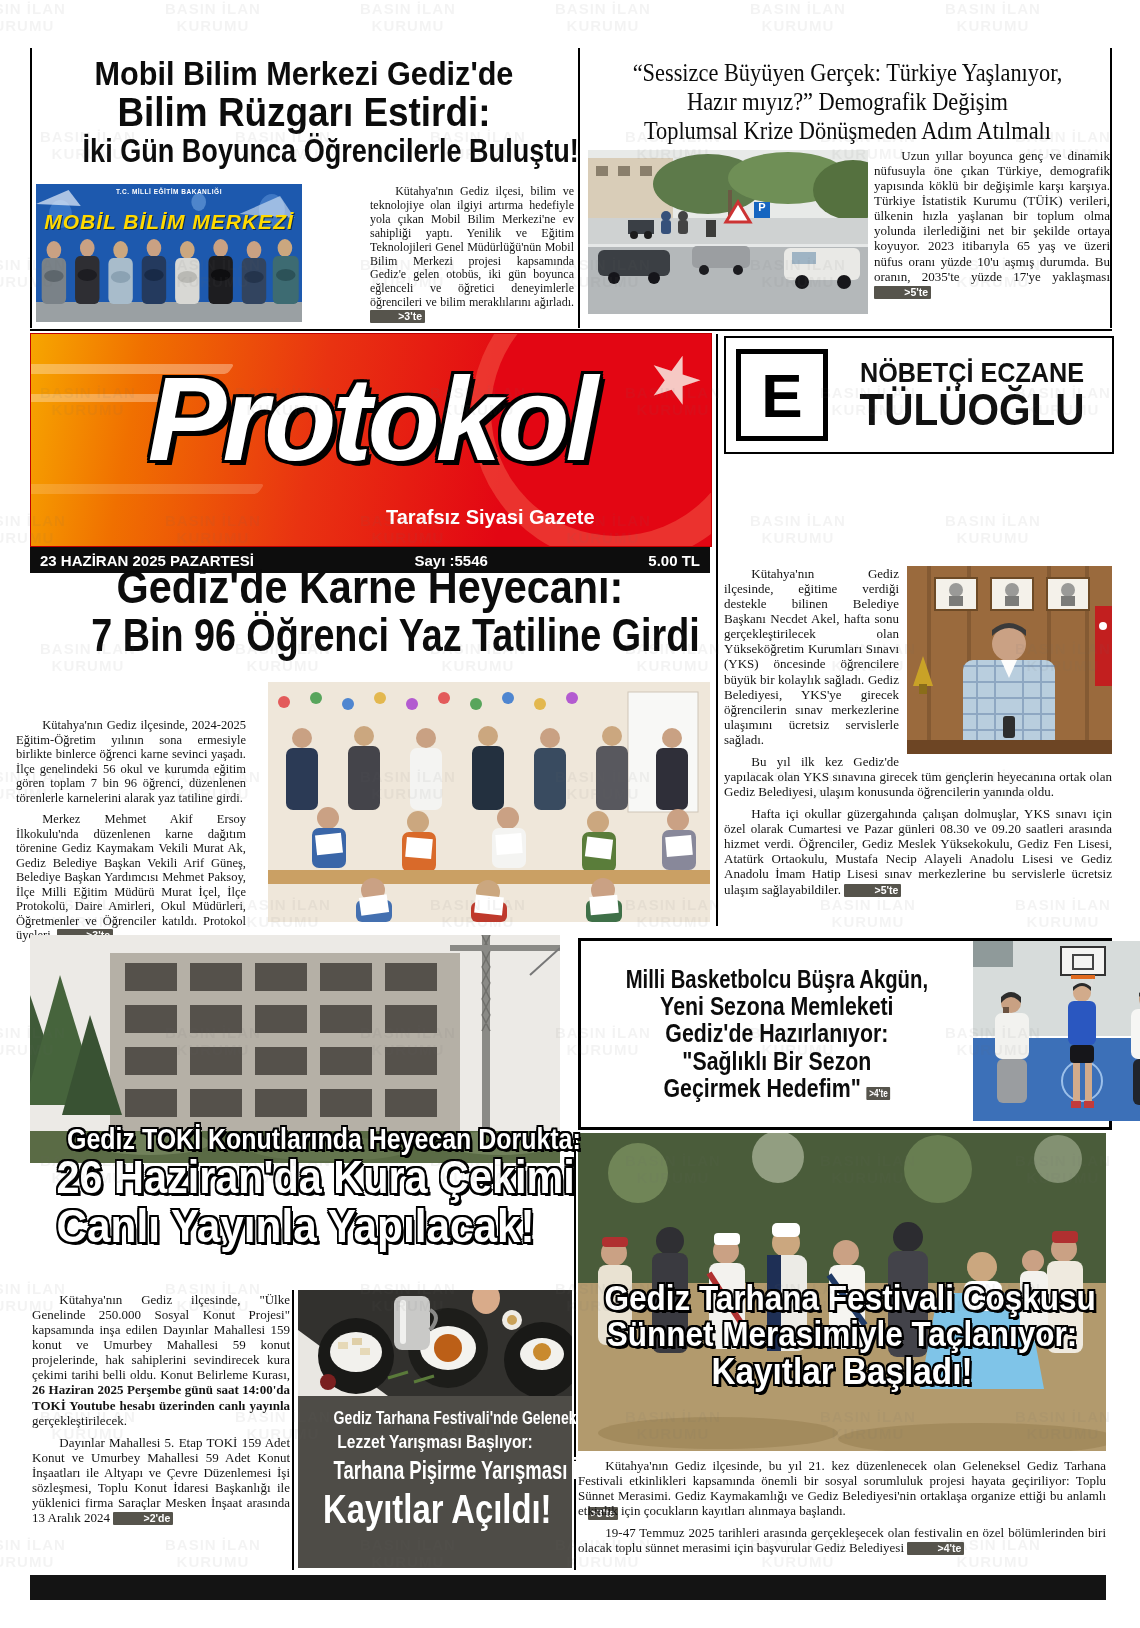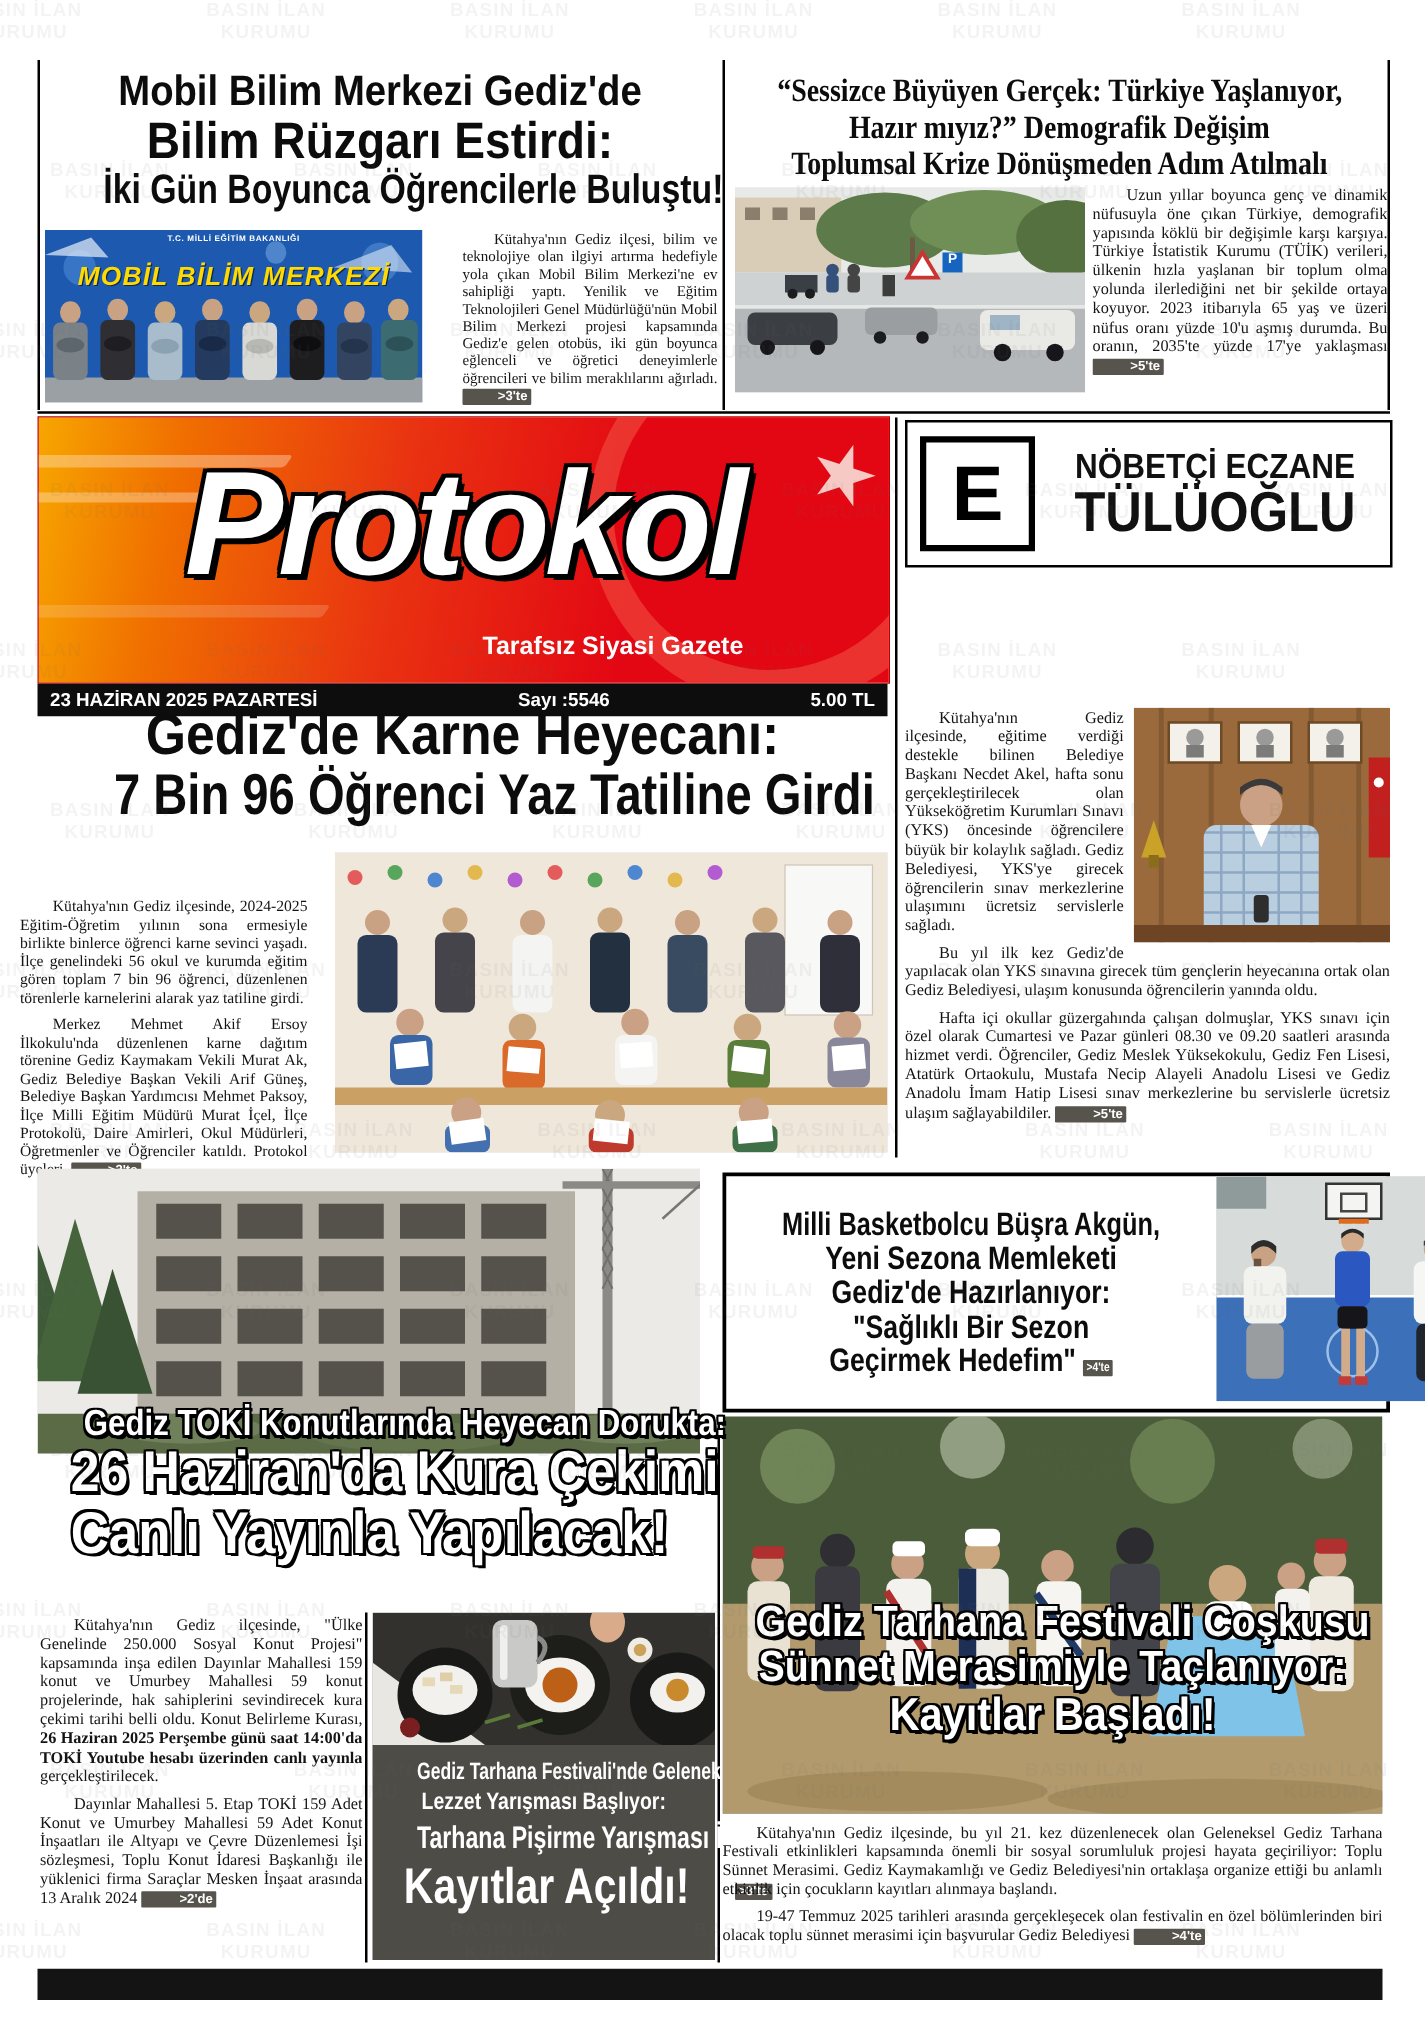--- a/index.html
+++ b/index.html
@@ -2,21 +2,21 @@
 <html><head>
 <meta charset="utf-8">
 <style>
   html,body{margin:0;padding:0;background:#e9e9e9;}
   .page{position:relative;width:1140px;height:1628px;background:#ffffff;margin:0 auto;overflow:hidden;
         font-family:"Liberation Serif",serif;color:#111;}
   .abs{position:absolute;}
   
   .hl{font-family:"Liberation Sans",sans-serif;font-weight:bold;color:#0c0c0c;text-align:center;line-height:1.04;}
   .hl .line{display:block;white-space:nowrap;}
-  .serifhl{font-family:"Liberation Serif",serif;font-weight:bold;color:#0c0c0c;text-align:center;line-height:1.12;}
+  .serifhl{font-family:"Liberation Serif",serif;font-weight:normal;color:#0c0c0c;text-align:center;line-height:1.12;}
   .sx90{transform:scaleX(.90);transform-origin:50% 50%;}
   .sx86{transform:scaleX(.86);transform-origin:50% 50%;}
   .sx82{transform:scaleX(.82);transform-origin:50% 50%;}
   .sx78{transform:scaleX(.78);transform-origin:50% 50%;}
   .sx74{transform:scaleX(.74);transform-origin:50% 50%;}
   .body-txt{font-family:"Liberation Serif",serif;font-size:12.5px;line-height:1.16;text-align:justify;color:#141414;overflow:hidden;}
   .body-txt p{margin:0 0 7px;text-indent:2.1em;}
   .jump{display:inline-block;background:#56544c;color:#fff;font:bold 10.5px "Liberation Sans",sans-serif;
         padding:0 3px;line-height:13px;border-radius:1px;}
   .outl{color:#fff;text-shadow:2px 0 0 #000,-2px 0 0 #000,0 2px 0 #000,0 -2px 0 #000,
@@ -60,21 +60,21 @@
   <div class="abs hline" style="left:30px;top:329px;width:1082px;"></div>
   <div class="abs vline" style="left:716px;top:334px;height:592px;"></div>
   <div class="abs vline" style="left:292px;top:1290px;height:280px;"></div>
   <div class="abs vline" style="left:574px;top:1133px;height:437px;"></div>
 
   <div class="abs hl" style="left:34px;top:56px;width:540px;">
     <span class="line sx90" style="font-size:34px;">Mobil Bilim Merkezi Gediz'de</span>
     <span class="line sx90" style="font-size:41px;">Bilim Rüzgarı Estirdi:</span>
     <span class="line sx82" style="font-size:33px;">İki Gün Boyunca Öğrencilerle Buluştu!</span>
   </div>
-  <div class="abs photo" style="left:36px;top:184px;width:302px;height:138px;">
+  <div class="abs photo" style="left:36px;top:184px;width:266px;height:138px;">
     <svg viewBox="0 0 327 138" preserveAspectRatio="none">
       <rect width="327" height="138" fill="#1d59ae"></rect>
       <rect width="327" height="138" fill="url(#)" opacity="0"></rect>
       <circle cx="30" cy="30" r="14" fill="#3f7ccc" opacity=".8"></circle>
       <circle cx="290" cy="26" r="16" fill="#4f86cf" opacity=".7"></circle>
       <circle cx="200" cy="18" r="9" fill="#6fa3dd" opacity=".6"></circle>
       <path d="M0 20 L40 6 L55 22 Z" fill="#e8f0fa" opacity=".7"></path>
       <path d="M250 30 L300 12 L318 34 Z" fill="#dce9f7" opacity=".6"></path>
       <rect y="118" width="327" height="20" fill="#9aa0a3"></rect>
       <g>

